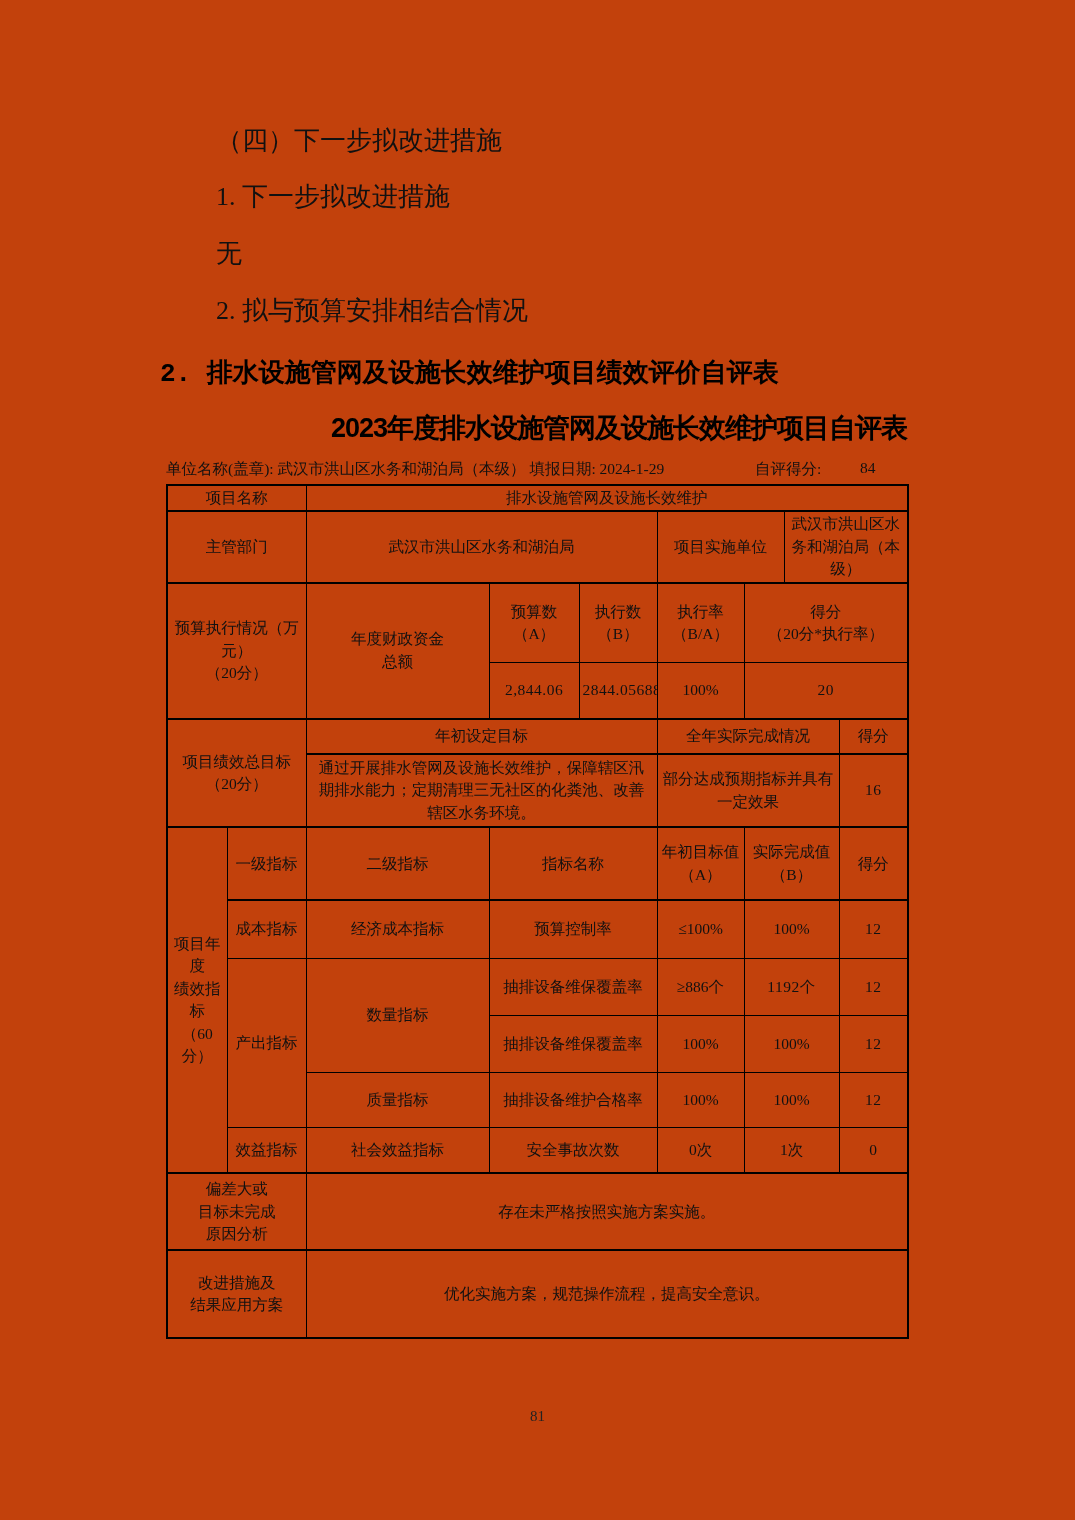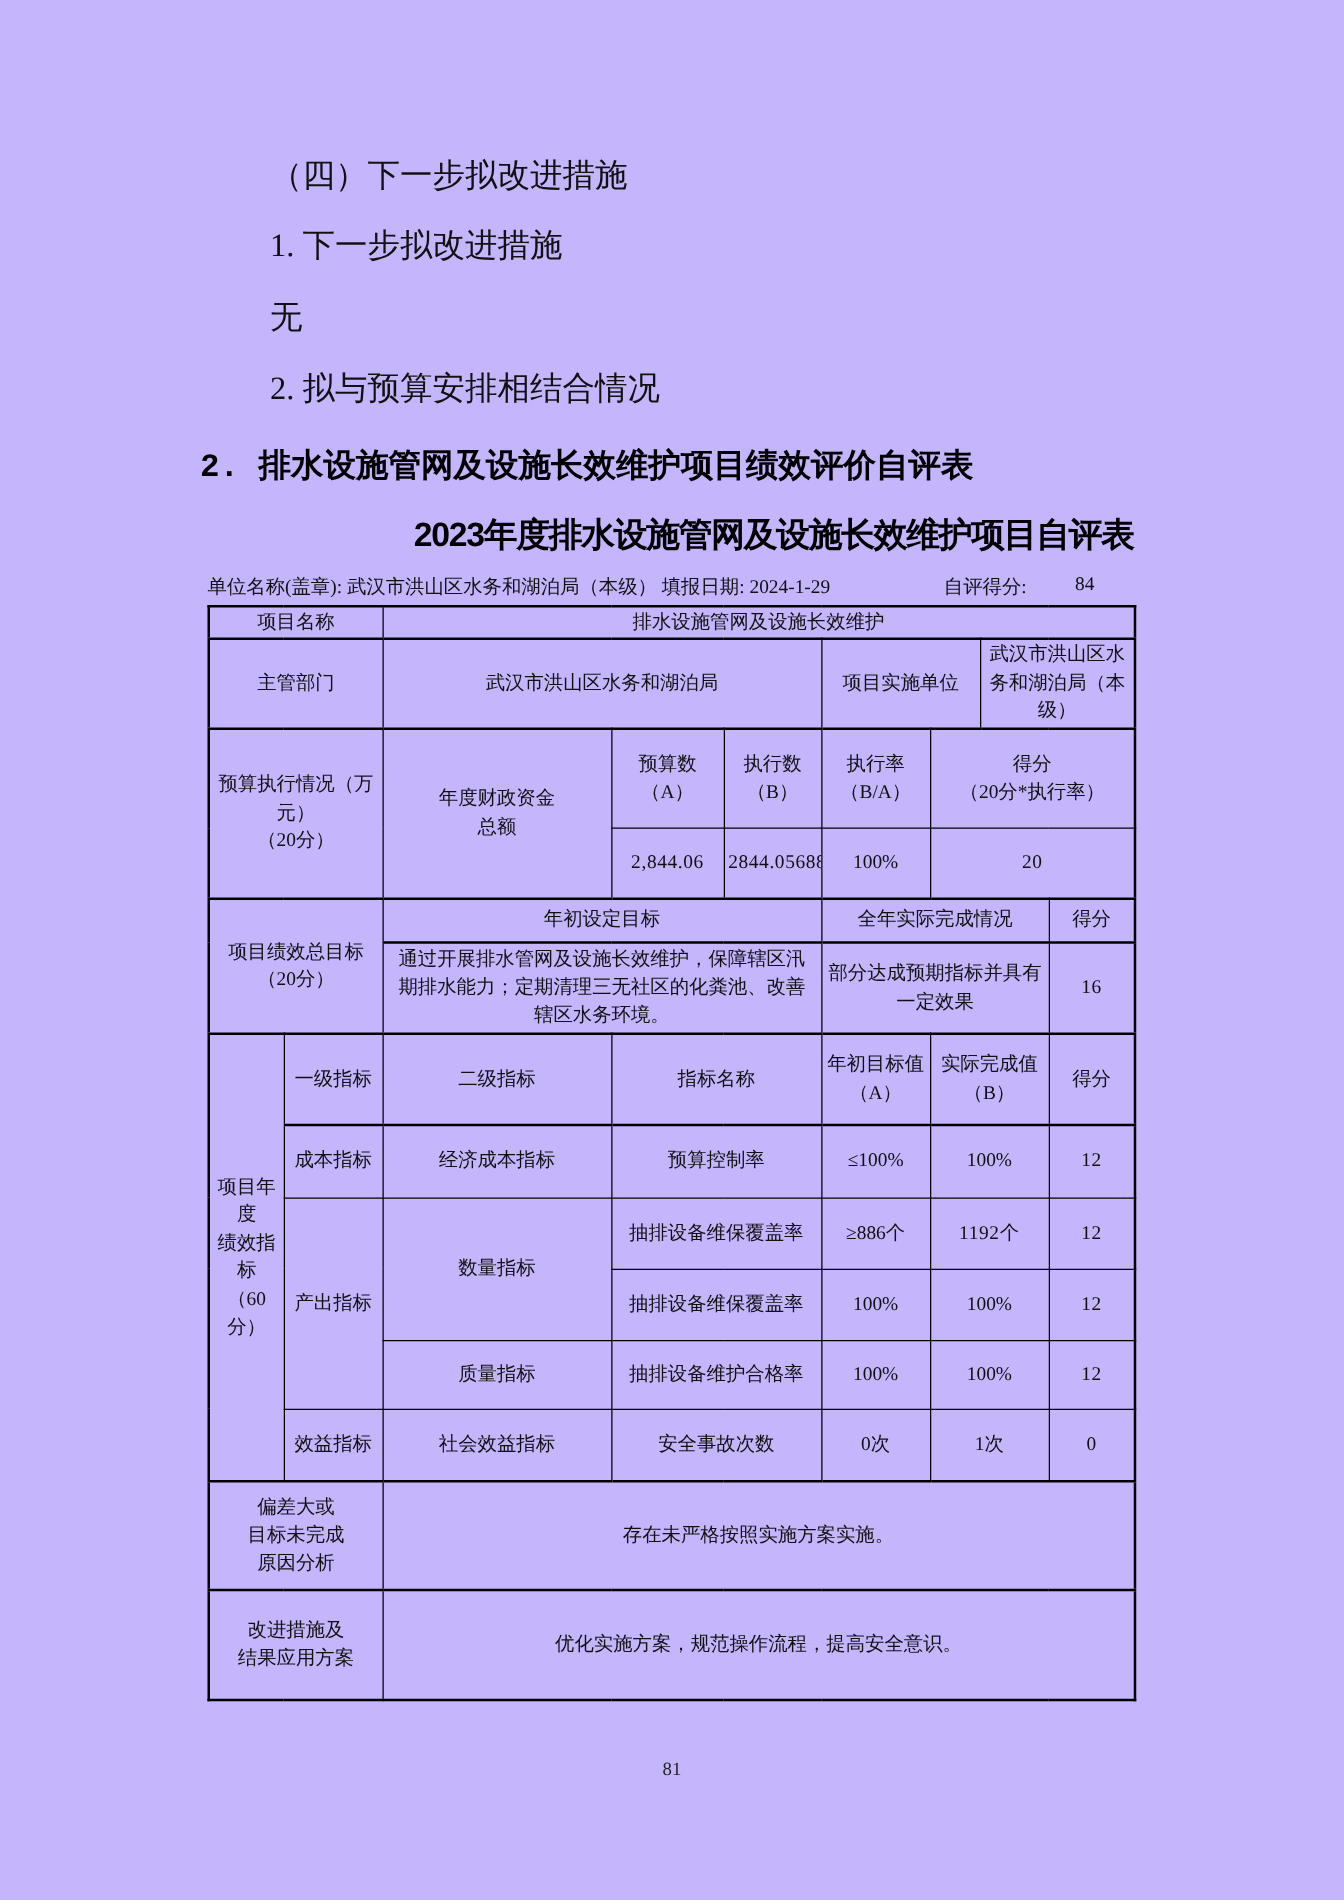--- a/index.html
+++ b/index.html
@@ -1,18 +1,18 @@
 <!DOCTYPE html>
 <html><head>
 <meta charset="utf-8">
 <style>
   html,body { margin:0; padding:0; background:#e8e8e8; }
   .page {
     position:relative; width:1075px; height:1520px; margin:0 auto;
-    background:#c4b5fd; color:#111;
+    background:#c2410c; color:#111;
     font-family:"Liberation Serif","DejaVu Serif",serif;
     overflow:hidden;
   }
   .content { position:absolute; left:166px; top:0; width:741px; }
 
   .paras { margin-top:128px; padding-left:50px; }
   .para  { font-size:26px; line-height:26px; margin:0 0 30px 0; }
   .para.gap { margin-bottom:31px; }
 
   .section-heading {
@@ -175,30 +175,30 @@
       </tr>
 
       <tr style="height:55px">
         <td>质量指标</td>
         <td colspan="2">抽排设备维护合格率</td>
         <td class="small">100%</td>
         <td colspan="2" class="small">100%</td>
         <td class="num">12</td>
       </tr>
 
-      <tr class="sb" style="height:58px">
+      <tr class="sb" style="height:46px">
         <td class="nbt">效益指标</td>
         <td>社会效益指标</td>
         <td colspan="2">安全事故次数</td>
         <td class="small">0次</td>
         <td colspan="2" class="small">1次</td>
         <td class="num">0</td>
       </tr>
 
-      <tr class="sb" style="height:87px">
+      <tr class="sb" style="height:77px">
         <td colspan="2" class="pre tall">偏差大或
 目标未完成
 原因分析</td>
         <td colspan="7" class="leftal">存在未严格按照实施方案实施。</td>
       </tr>
 
       <tr style="height:88px">
         <td colspan="2" class="pre tall">改进措施及
 结果应用方案</td>
         <td colspan="7" class="leftal">优化实施方案，规范操作流程，提高安全意识。</td>

